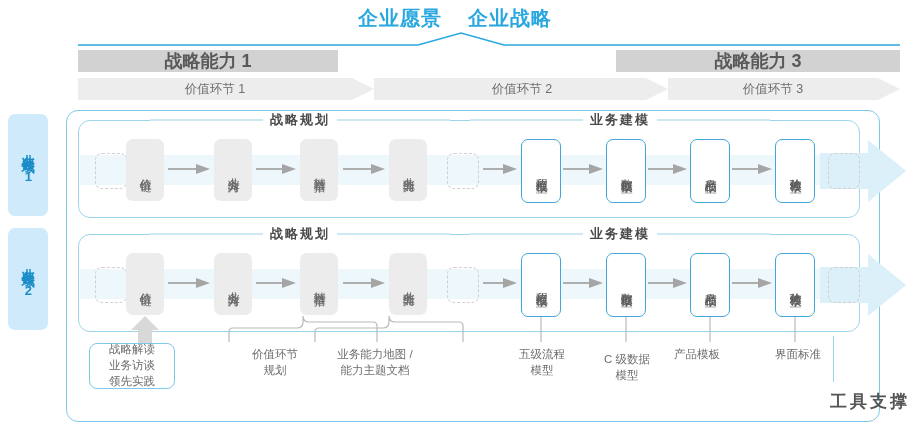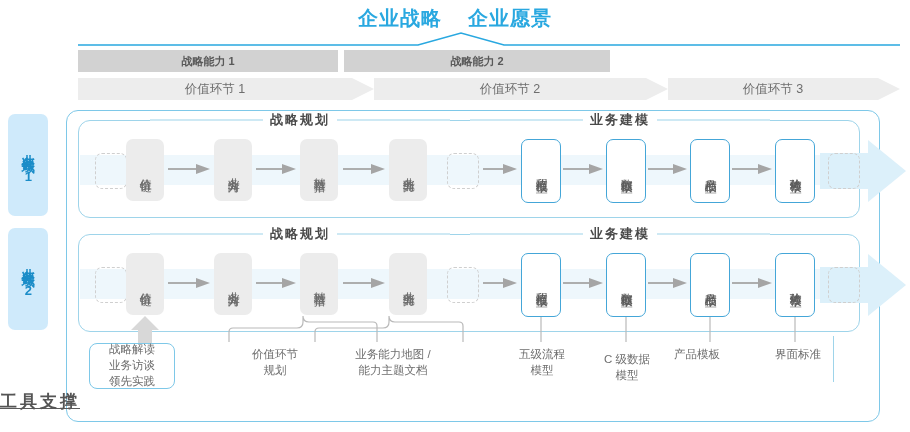--- a/index.html
+++ b/index.html
@@ -20,21 +20,21 @@
   }
   .title-txt{
     color:#29a8e0;font-size:20px;font-weight:bold;letter-spacing:1px;
     white-space:nowrap;
   }
   .chev-line{position:absolute;left:78px;top:32px;width:822px;height:16px;}
 
   
   .cap-bar{position:absolute;top:50px;height:22px;background:#d2d2d2;
     display:flex;align-items:center;justify-content:center;}
-  .cap-bar span{font-size:11px;font-weight:bold;color:#595959;white-space:nowrap;}
+  .cap-bar span{font-size:18px;font-weight:bold;color:#595959;white-space:nowrap;}
   .val-bar{position:absolute;top:78px;height:22px;}
   .val-bar .vb-txt{position:absolute;left:0;top:0;width:100%;height:100%;
     display:flex;align-items:center;justify-content:center;
     font-size:12.5px;color:#6e6e6e;white-space:nowrap;z-index:2;}
 
   
   .outer-frame{
     position:absolute;left:66px;top:110px;width:812px;height:310px;
     border:1.5px solid #7ec8e8;border-radius:12px;background:transparent;
   }
@@ -89,58 +89,58 @@
   .blabel{position:absolute;text-align:center;font-size:11.5px;color:#6e6e6e;
     line-height:1.35;white-space:nowrap;z-index:5;}
   .tool-box{
     position:absolute;border:1.3px solid #7ec8e8;border-radius:8px;background:#fff;
     display:flex;align-items:center;justify-content:center;z-index:6;
   }
   .tool-box span{font-size:11.5px;color:#6e6e6e;line-height:1.38;text-align:center;}
 
   .footer{
     position:absolute;left:0;top:388px;width:910px;height:26px;
-    display:flex;align-items:center;justify-content:flex-start;z-index:6;text-decoration:underline;
+    display:flex;align-items:center;justify-content:flex-end;z-index:6;
   }
   .footer span{font-size:17px;font-weight:bold;color:#555;letter-spacing:3px;}
 
   .vdiv{position:absolute;background:#9ed4ea;width:1.3px;z-index:3;}
 </style>
 </head>
 <body>
 
 <div id="root">
 
   <div class="title-row">
+    <div class="title-txt">企业愿景</div>
     <div class="title-txt">企业战略</div>
-    <div class="title-txt">企业愿景</div>
   </div>
 
   <svg class="chev-line" viewBox="0 0 822 16">
     <polyline points="0,13 340,13 383,1 426,13 822,13" fill="none" stroke="#29a8e0" stroke-width="1.6"></polyline>
   </svg>
 
   <div class="cap-bar" style="left:78px;width:260px;">
     <span>战略能力 1</span>
   </div>
-  <div class="cap-bar" style="left:344px;width:266px;">
-    <span>战略能力 2</span>
+  <div class="cap-bar" style="left:616px;width:284px;">
+    <span>战略能力 3</span>
   </div>
 
   <div class="val-bar" style="left:78px;width:296px;border-radius:8px;">
     <svg width="296" height="22" viewBox="0 0 296 22">
       <polygon points="0,0 274,0 296,11 274,22 0,22" fill="#ededed"></polygon>
     </svg>
     <div class="vb-txt" style="width:274px;">价值环节 1</div>
   </div>
   <div class="val-bar" style="left:374px;width:294px;">
     <svg width="294" height="22" viewBox="0 0 294 22">
       <polygon points="0,0 272,0 294,11 272,22 0,22" fill="#ededed"></polygon>
     </svg>
-    <div class="vb-txt" style="width:272px;">价值环节 2</div>
+    <div class="vb-txt" style="width:272px;margin-left:12px;">价值环节 2</div>
   </div>
   <div class="val-bar" style="left:668px;width:232px;">
     <svg width="232" height="22" viewBox="0 0 232 22">
       <polygon points="0,0 210,0 232,11 210,22 0,22" fill="#ededed"></polygon>
     </svg>
     <div class="vb-txt" style="width:210px;">价值环节 3</div>
   </div>
 
   <div class="outer-frame"></div>
 
@@ -335,21 +335,21 @@
       <span>战略解读</span><br>
       <span>业务访谈</span><br>
       <span>领先实践</span>
     </span>
   </div>
 
   <div class="blabel" style="left:225px;top:347px;width:100px;">
     <span>价值环节</span><br>
     <span>规划</span>
   </div>
-  <div class="blabel" style="left:334px;top:347px;width:118px;">
+  <div class="blabel" style="left:316px;top:347px;width:118px;">
     <span>业务能力地图 /</span><br>
     <span>能力主题文档</span>
   </div>
   <div class="blabel" style="left:495px;top:347px;width:94px;">
     <span>五级流程</span><br>
     <span>模型</span>
   </div>
   <div class="blabel" style="left:581px;top:344px;width:92px;margin-top:8px;">
     <span>C 级数据</span><br>
     <span>模型</span>

